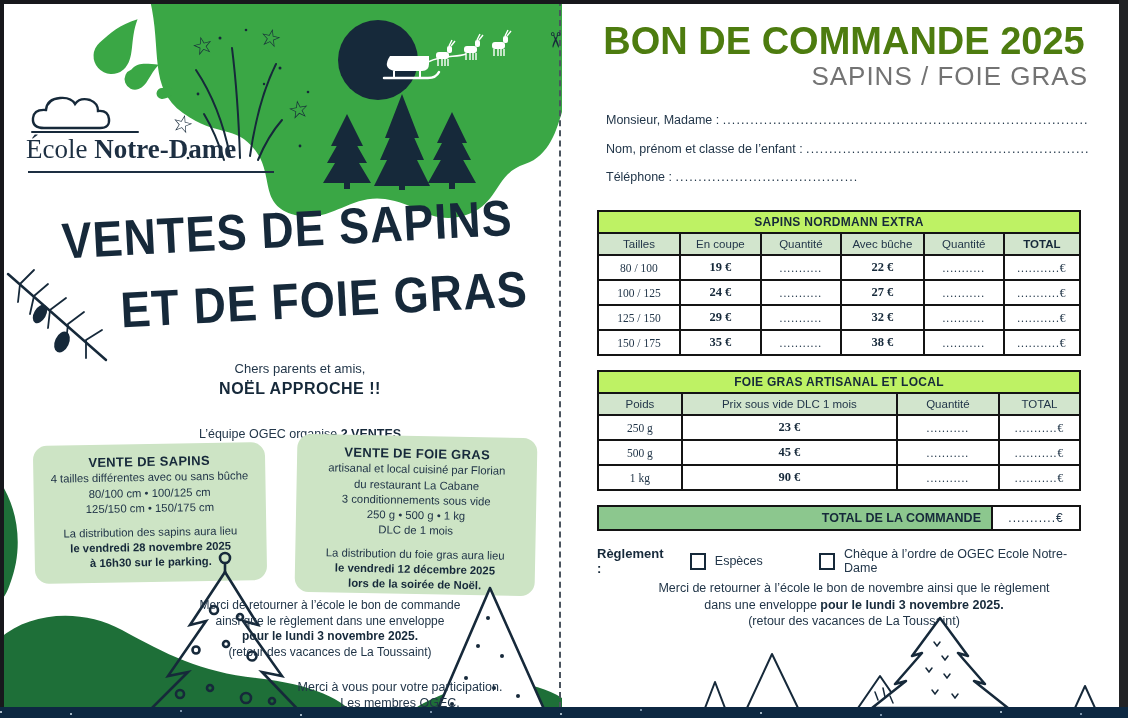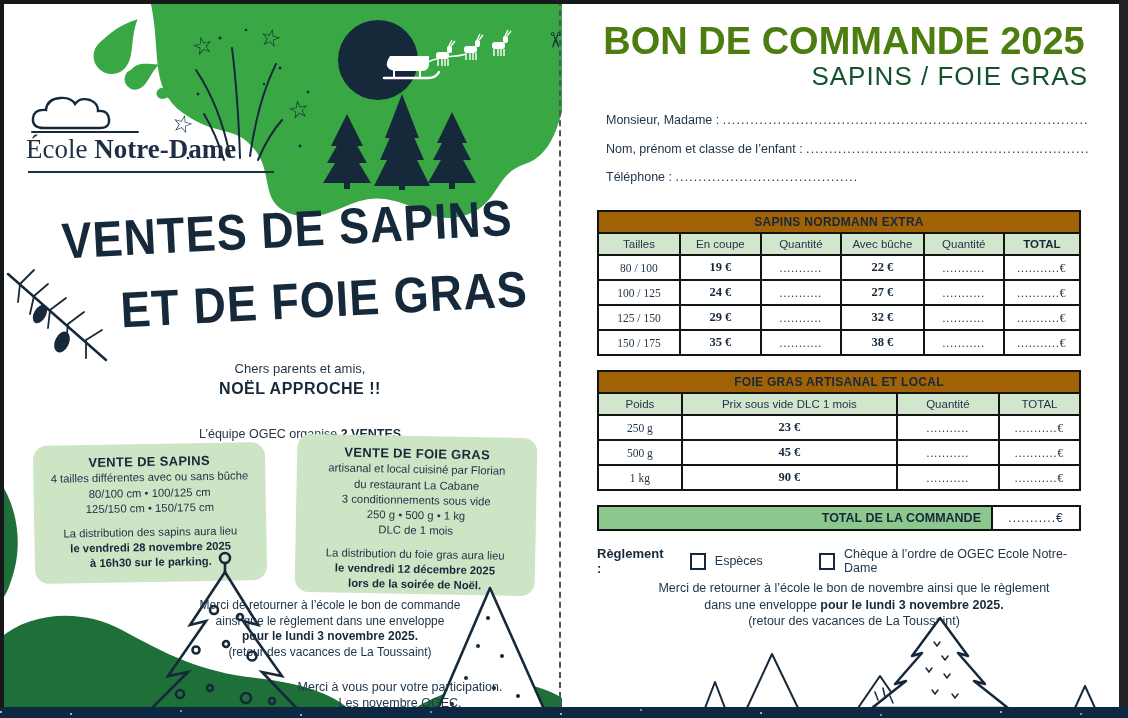--- a/index.html
+++ b/index.html
@@ -32,26 +32,26 @@
   .greenbox{background:#cde4c5;border-radius:14px;padding:9px 5px;font-size:11.3px;line-height:1.34;text-align:center;color:#223649;}
   .greenbox .bx-title{font-size:13px;font-weight:bold;color:#16293a;letter-spacing:.3px;}
   .gb-left{left:34px;top:444px;width:222px;height:120px;transform:rotate(-1deg);}
   .gb-right{left:296px;top:436px;width:230px;height:140px;transform:rotate(1.1deg);}
   .bold{font-weight:bold;}
   .return-note{left:163px;top:598px;width:334px;font-size:12px;line-height:1.3;}
   .thanks{left:248px;top:679px;width:304px;font-size:12.5px;line-height:1.3;}
 
   
   .form-title{left:596px;top:20px;width:496px;font-size:38px;font-weight:800;color:#4d7c0f;letter-spacing:0;}
-  .form-subtitle{left:596px;top:61px;width:492px;font-size:26px;color:#14532d;letter-spacing:1px;text-align:right;}
+  .form-subtitle{left:596px;top:61px;width:492px;font-size:26px;color:#737373;letter-spacing:1px;text-align:right;}
   .field-row{left:606px;width:482px;font-size:12.5px;color:#223649;}
   .field-dots{letter-spacing:1.1px;}
   .order-table{border-collapse:collapse;table-layout:fixed;width:100%;font-size:11.5px;color:#223649;}
   .order-table td{border:2.5px solid #141414;text-align:center;vertical-align:middle;padding:0 2px;overflow:hidden;white-space:nowrap;}
-  .tbl-title{background:#a16207;font-weight:bold;font-size:12px;color:#16293a;height:20px;letter-spacing:.3px;}
+  .tbl-title{background:#bef264;font-weight:bold;font-size:12px;color:#16293a;height:20px;letter-spacing:.3px;}
   .tbl-head{background:#d2e5cd;height:22px;}
   .tbl-row td{height:23px;background:#ffffff;font-family:Liberation Serif, serif;}
   .price{font-weight:bold;font-size:12.5px;color:#16293a;}
   .dots{letter-spacing:1px;color:#223649;}
   .tw1{left:597px;top:210px;width:484px;}
   .tw2{left:597px;top:370px;width:484px;}
   .total-bar{left:597px;top:505px;width:484px;height:26px;display:flex;}
   .total-label{flex:1;background:#8cc78e;border:2.5px solid #141414;border-right:none;display:flex;align-items:center;justify-content:flex-end;padding-right:10px;font-weight:bold;font-size:12.5px;color:#16293a;}
   .total-value{width:86px;background:#fff;border:2.5px solid #141414;display:flex;align-items:center;justify-content:center;font-size:12px;}
   .reglement{left:597px;top:546px;width:490px;display:flex;align-items:center;font-size:12.5px;}
@@ -231,21 +231,21 @@
   </svg>
 
   <div class="abs return-note center">
     <div>Merci de retourner à l’école le bon de commande</div>
     <div>ainsi que le règlement dans une enveloppe</div>
     <div class="bold navy">pour le lundi 3 novembre 2025.</div>
     <div>(retour des vacances de La Toussaint)</div>
   </div>
   <div class="abs thanks center">
     <div>Merci à vous pour votre participation.</div>
-    <div>Les novembre OGEC.</div>
+    <div>Les membres OGEC.</div>
   </div>
 
   <div class="abs cutline"></div>
   <div class="abs scissors">✂</div>
 
   <div class="abs form-title center">BON DE COMMANDE 2025</div>
   <div class="abs form-subtitle">SAPINS / FOIE GRAS</div>
 
   <div class="abs field-row nowrap" style="top:113px;"><span>Monsieur, Madame : </span><span class="field-dots">....................................................................................................</span></div>
   <div class="abs field-row nowrap" style="top:142px;"><span>Nom, prénom et classe de l’enfant : </span><span class="field-dots">....................................................................................</span></div>

